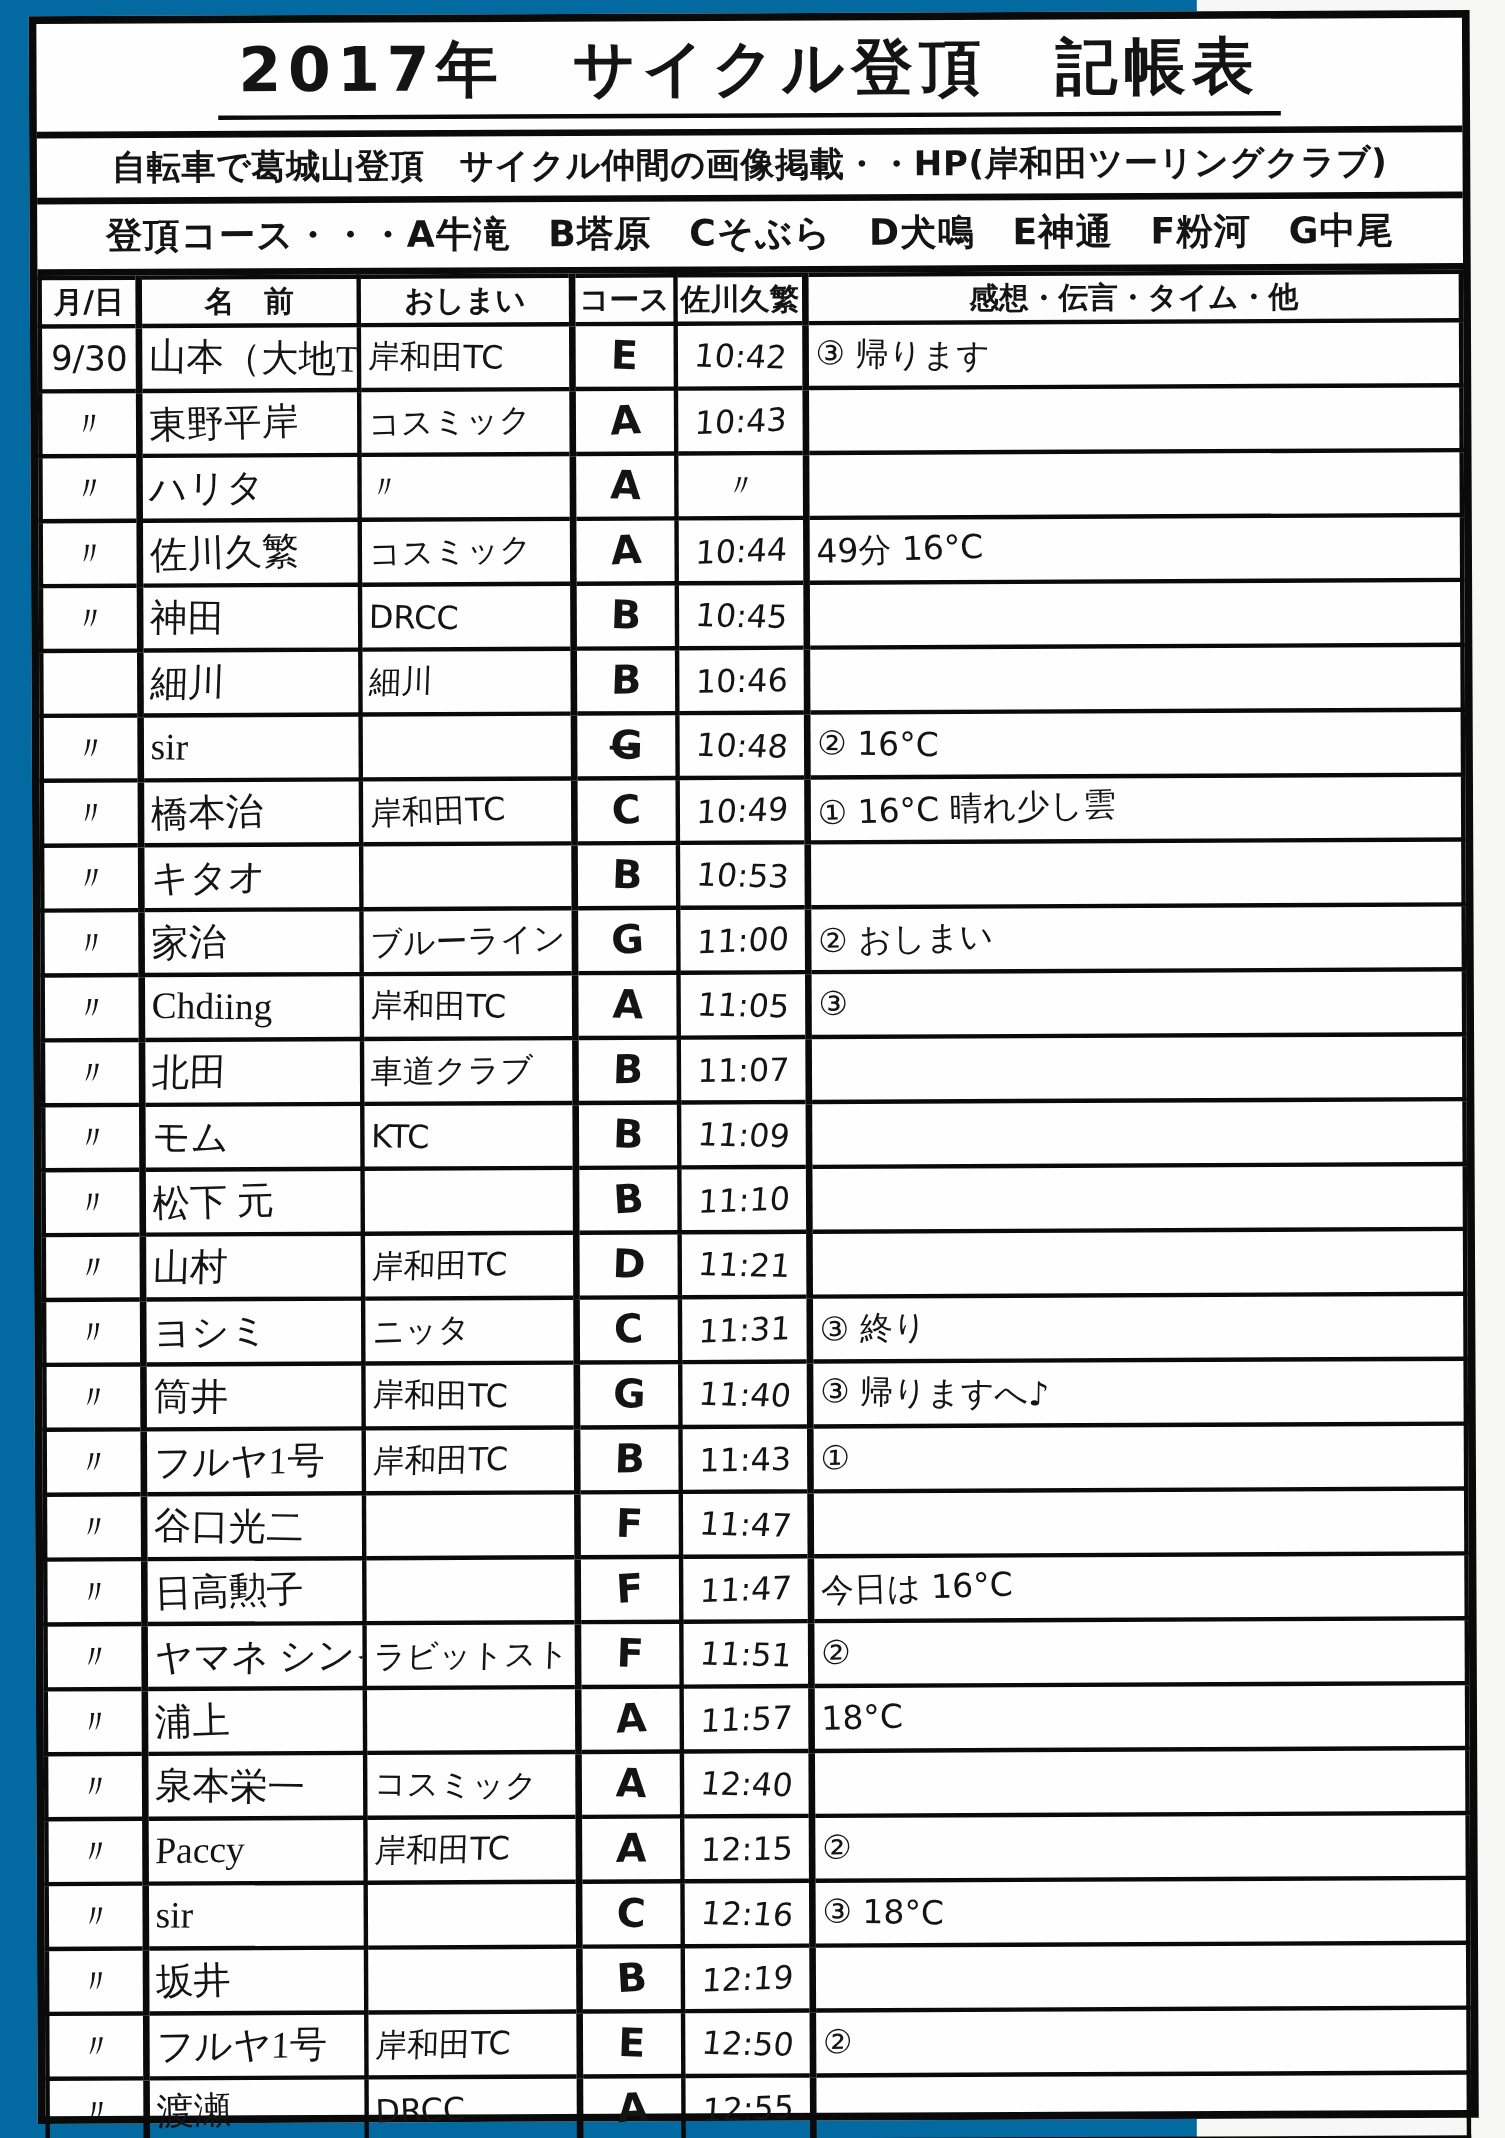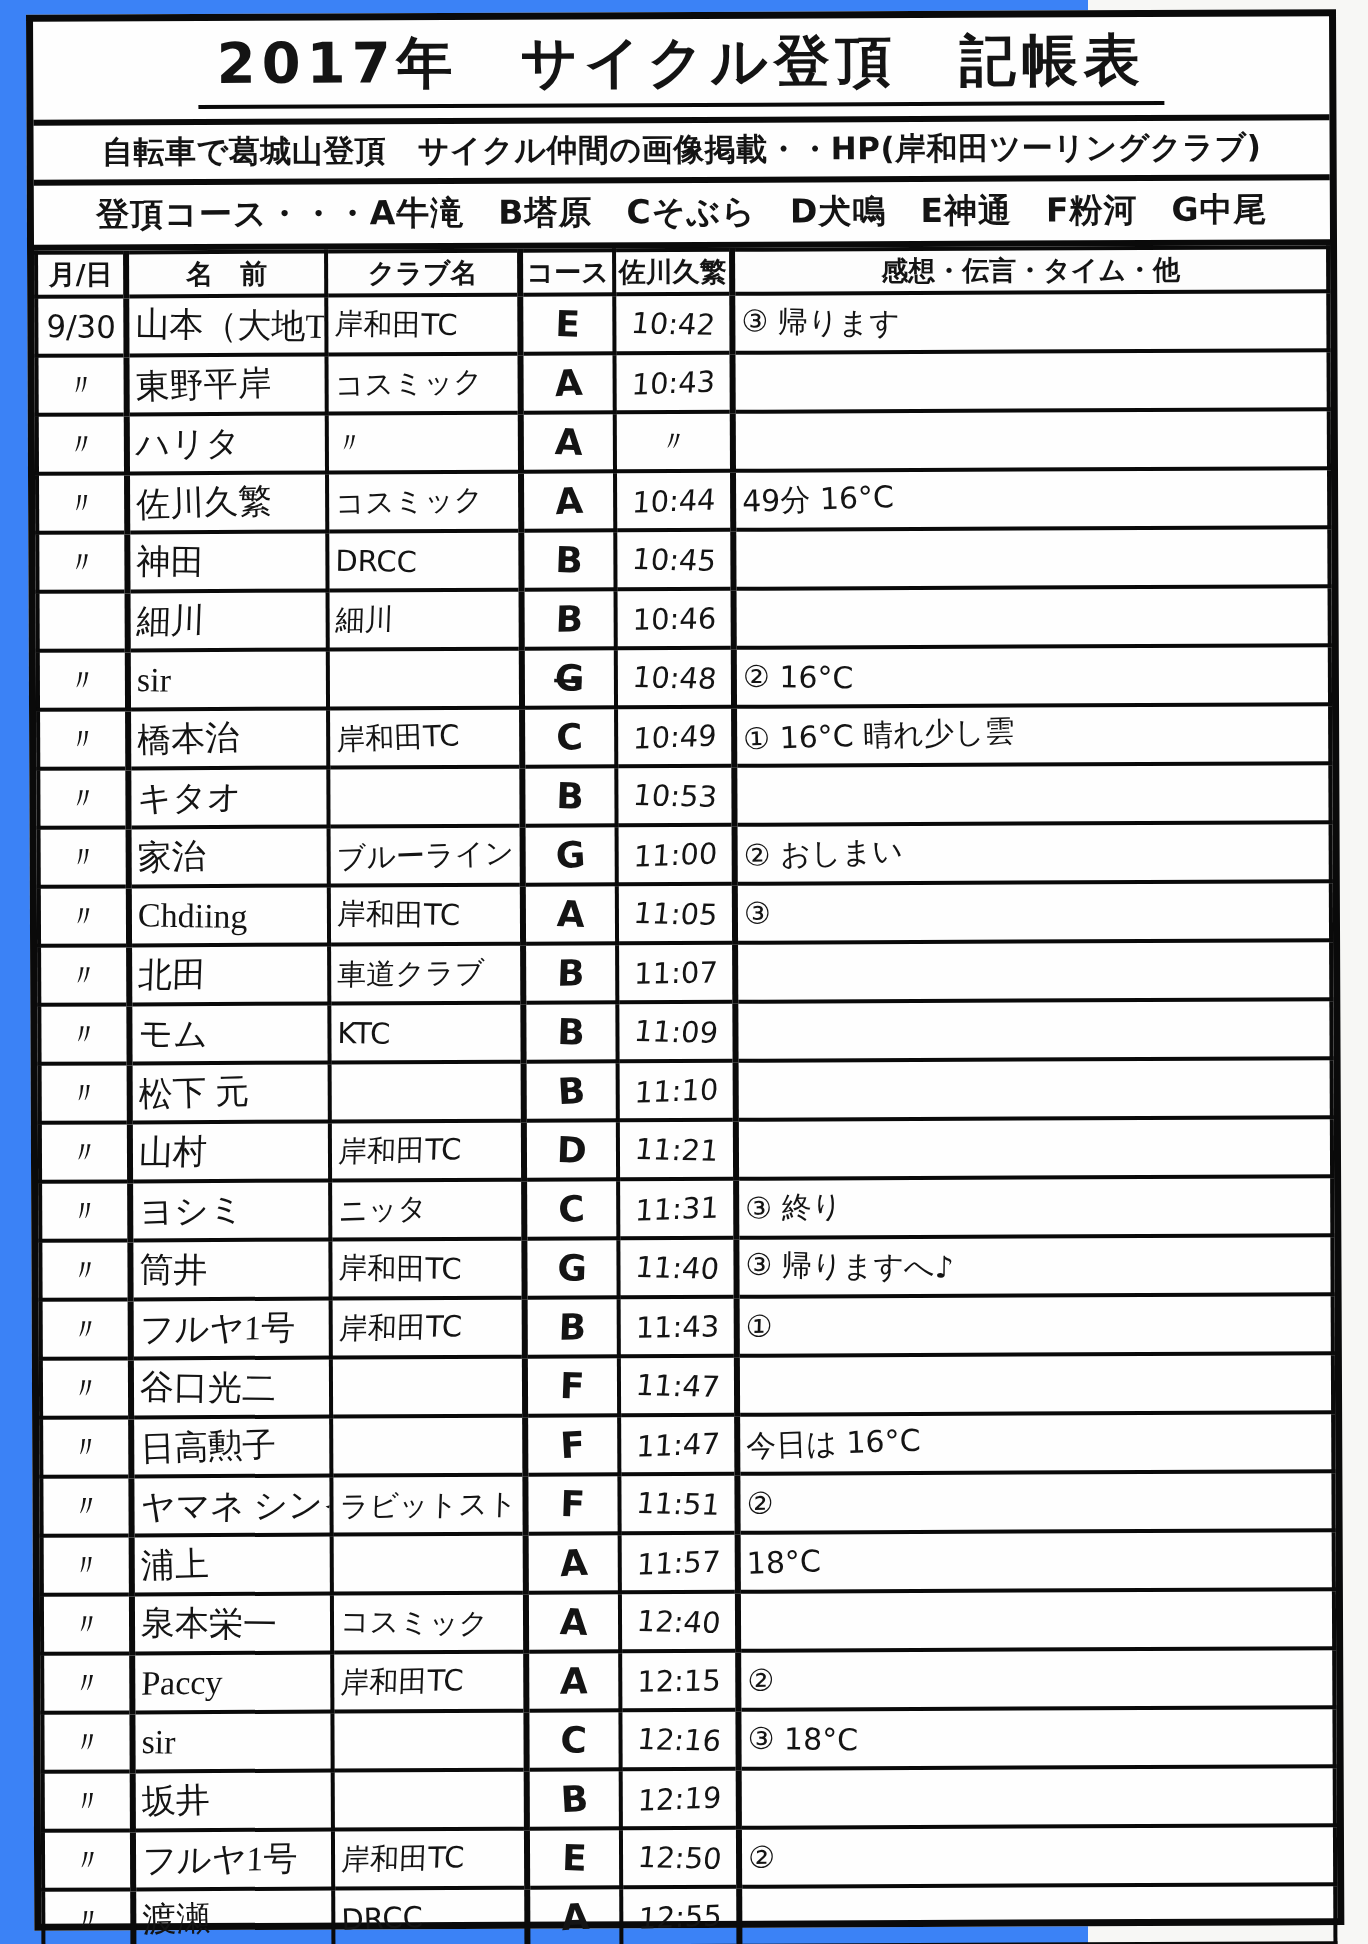--- a/index.html
+++ b/index.html
@@ -1,17 +1,17 @@
 <!DOCTYPE html>
 <html lang="ja"><head>
 <meta charset="utf-8">
 <style>
   html,body{margin:0;padding:0;background:#f7f7f5;}
   body{width:1368px;height:1944px;overflow:hidden;font-family:"DejaVu Sans","Liberation Sans",sans-serif;color:#141414;}
-  .scan{width:1088px;height:1944px;background:#3b82f6;position:relative;}
+  .scan{width:1088px;height:1944px;background:#0369a1;position:relative;}
   .sheet{
     position:absolute;left:26px;top:12px;width:1310px;height:1916px;
     border:7px solid #0a0a0a;background:#fefefe;
     transform:rotate(-0.25deg);transform-origin:50% 0;
     box-sizing:border-box;
   }
   .title-band{border-bottom:6px solid #0a0a0a;text-align:center;padding:6px 0 10px 0;}
   .title-band .t{font-size:56px;font-weight:bold;letter-spacing:6px;display:inline-block;border-bottom:4px solid #0a0a0a;padding:0 18px 2px 18px;}
   .sub-band{border-bottom:6px solid #0a0a0a;text-align:center;padding:6px 4px;}
   .sub-band .t{font-size:31px;font-weight:bold;letter-spacing:0.5px;}
@@ -69,21 +69,21 @@
           <col class="c-name">
           <col class="c-club">
         <col class="c-course">
           <col class="c-time">
           <col class="c-comment">
       </colgroup>
       <thead>
         <tr>
           <th>月/日</th>
           <th>名　前</th>
-          <th>クラブ名</th>
+          <th>おしまい</th>
           <th>コース</th>
           <th>佐川久繁</th>
           <th>感想・伝言・タイム・他</th>
         </tr>
       </thead>
       <tbody>
           <tr>
     <td class="cell-date"><span class="hw">9/30</span></td>
     <td class="cell-name"><span class="hw">山本（大地T）</span></td>
     <td class="cell-club"><span class="hw">岸和田TC</span></td>

